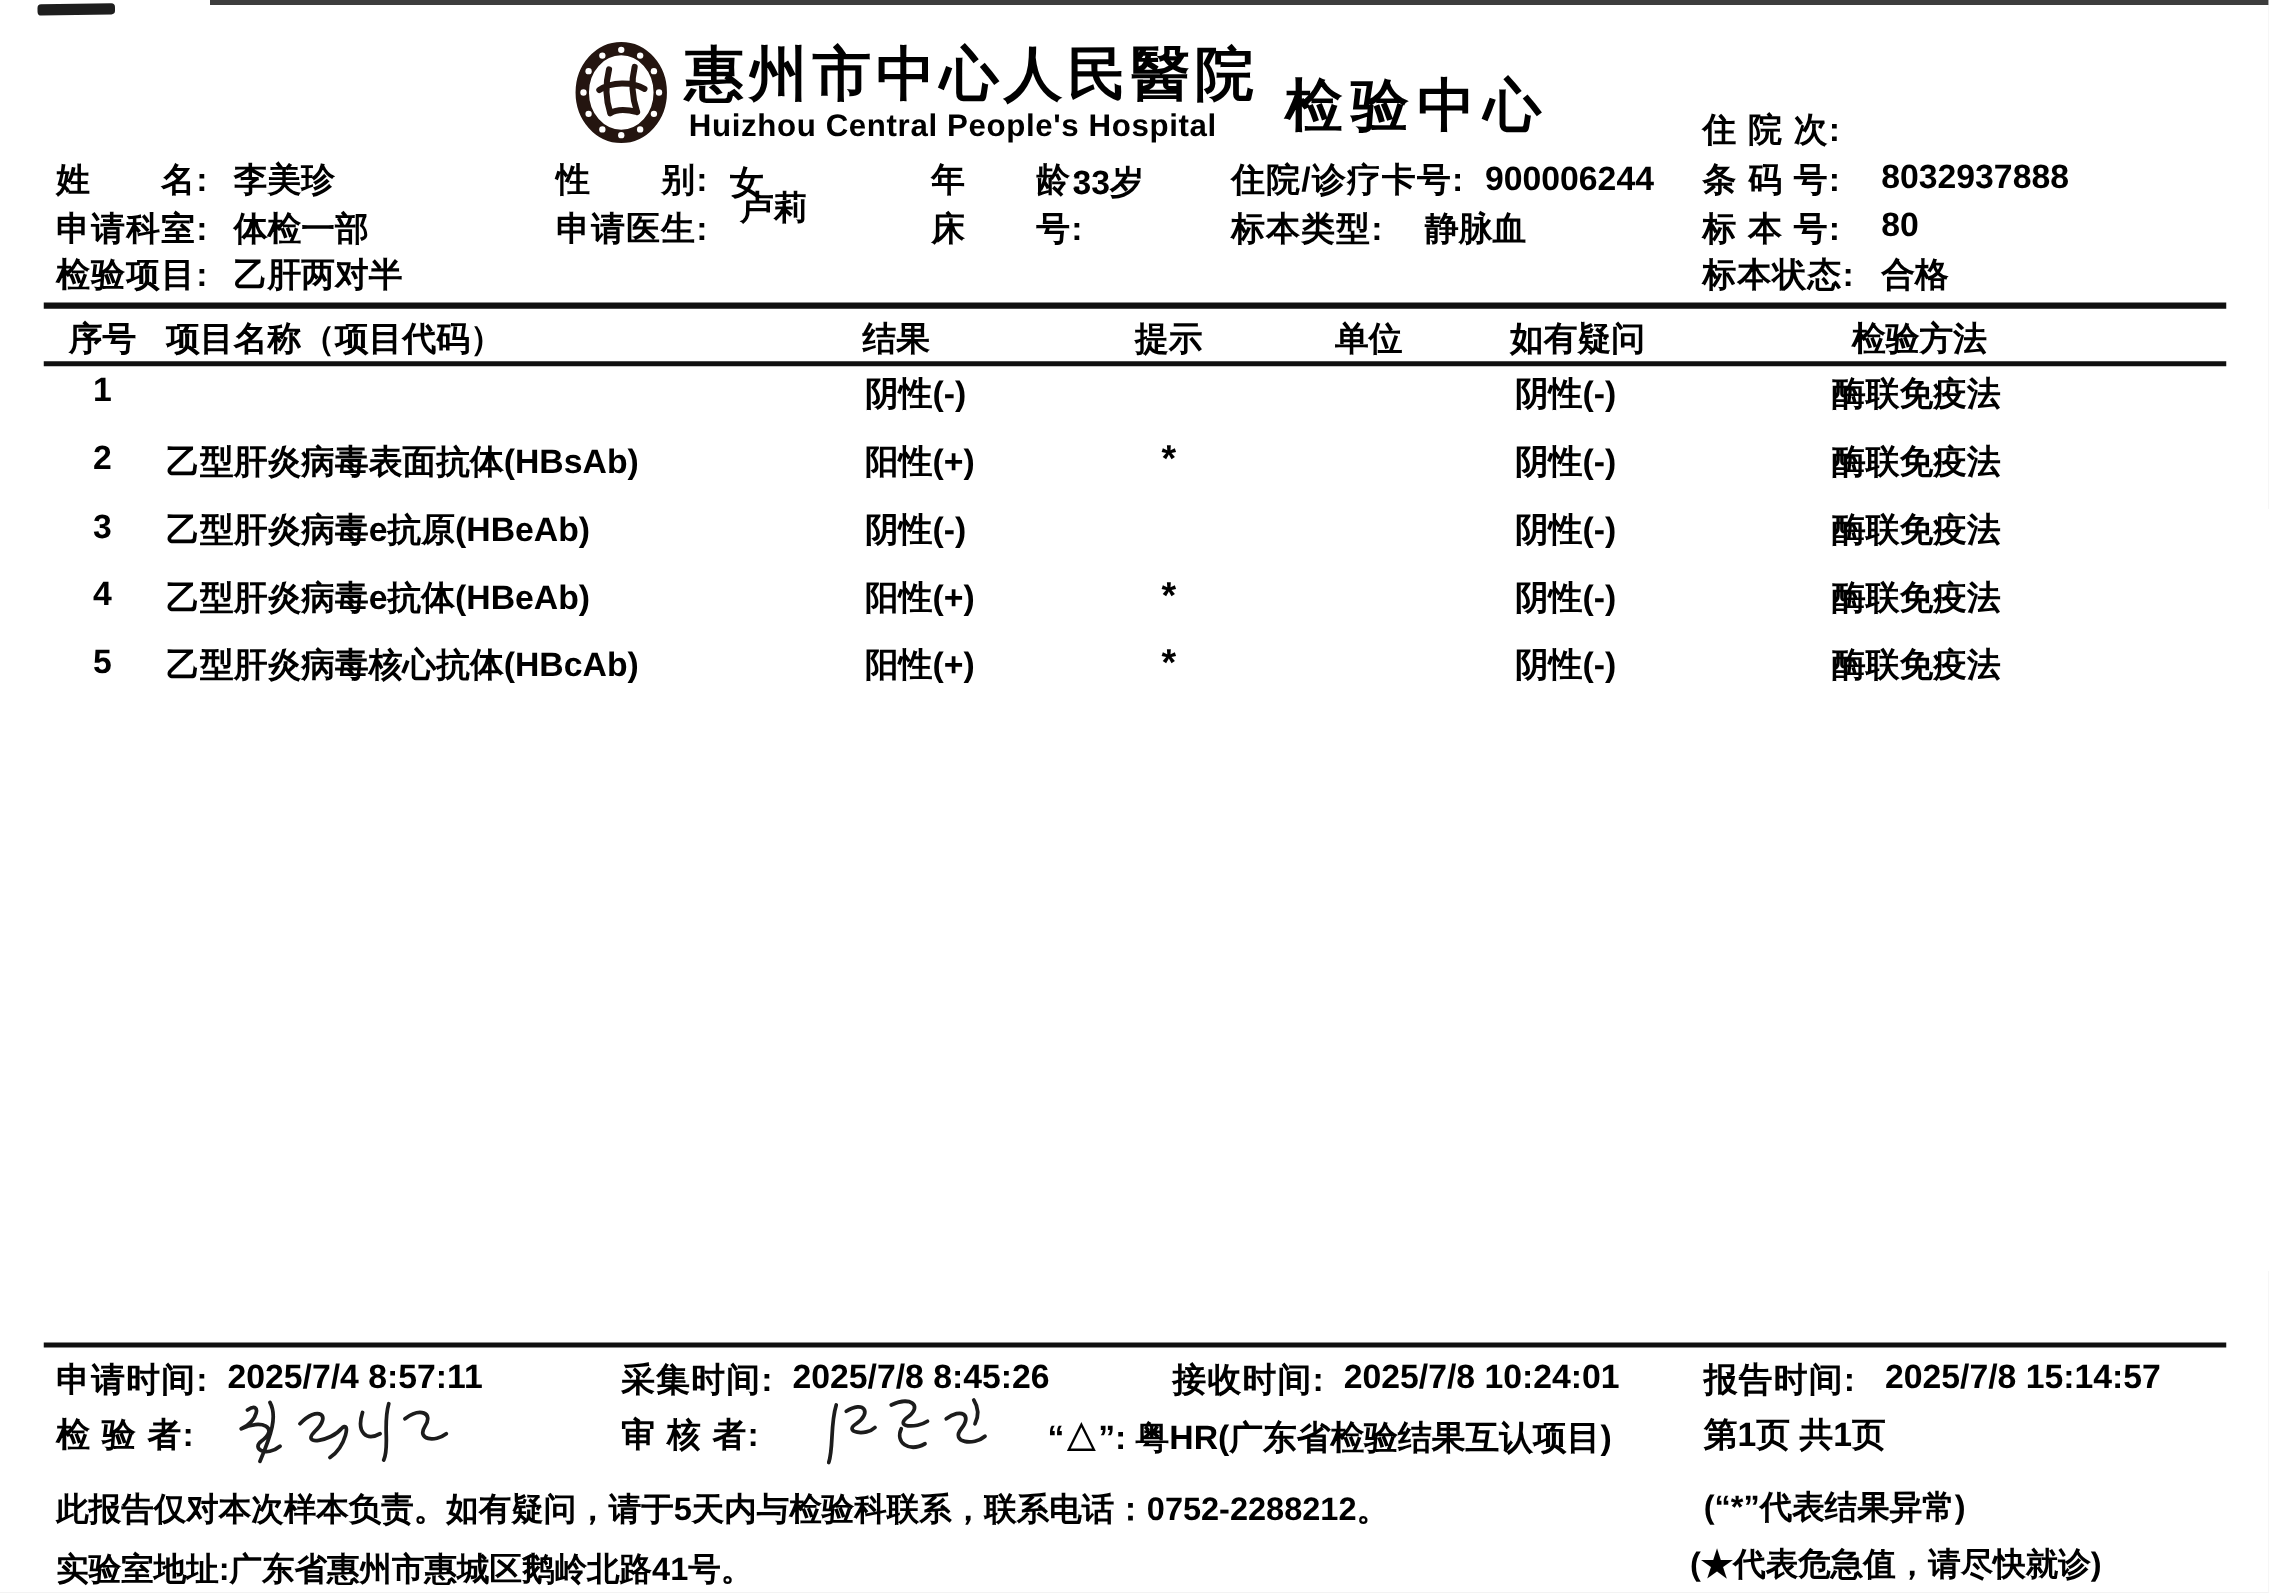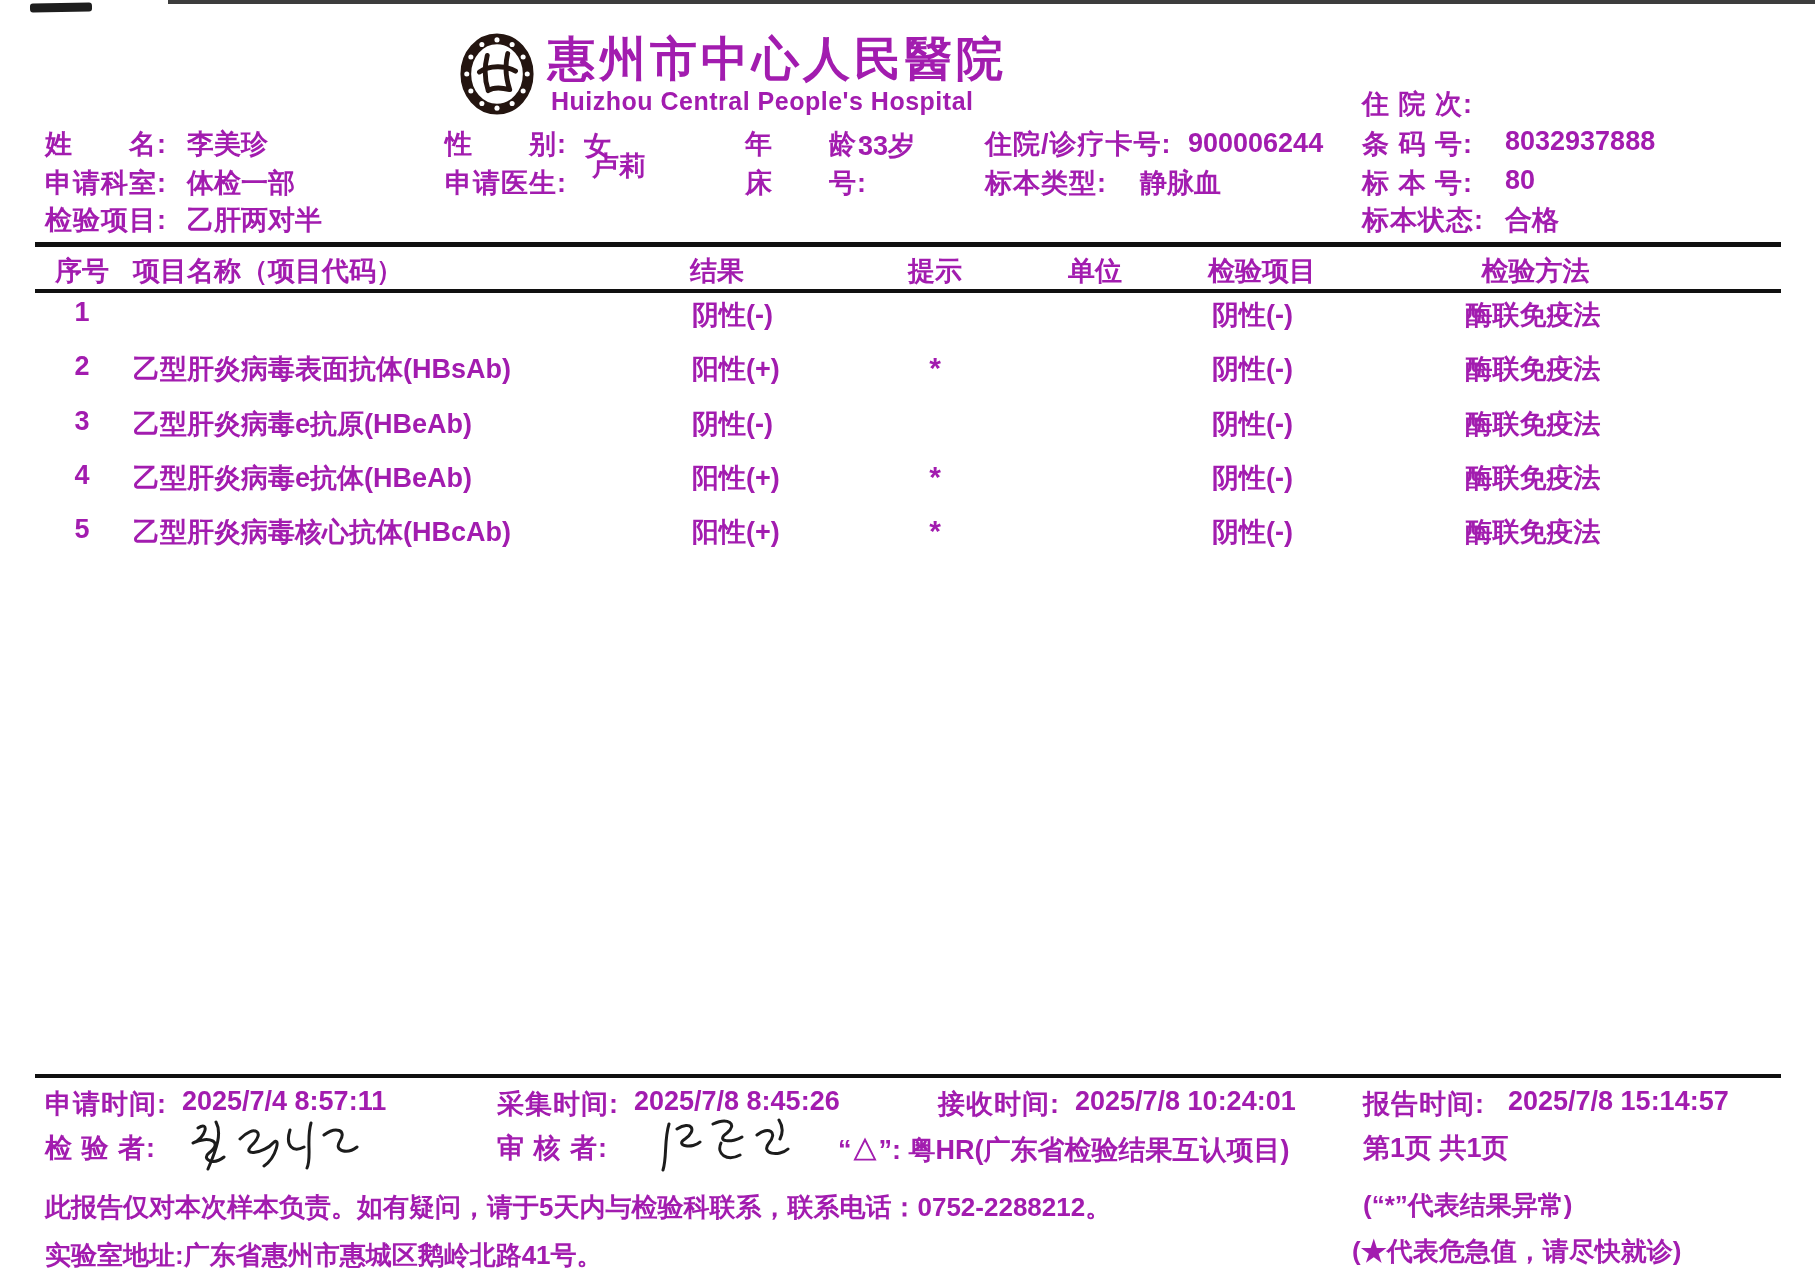--- a/index.html
+++ b/index.html
@@ -2,21 +2,21 @@
 <html><head>
 <meta charset="utf-8">
 <style>
   html,body{margin:0;padding:0;background:#e9e9e9;}
   .page{
     position:relative;
     width:1815px;height:1274px;
     background:#ffffff;
     overflow:hidden;
     font-family:"Liberation Sans",sans-serif;
-    color:#a21caf;
+    color:#000000;
     font-weight:700;
   }
   .abs{position:absolute;white-space:nowrap;}
   
   .scan-topline{position:absolute;left:168px;top:0;width:1647px;height:4px;background:#3d3d3d;}
   .scan-corner{position:absolute;left:30px;top:3px;width:62px;height:9px;background:#1e1e1e;border-radius:3px;transform:rotate(-1deg);}
   
   .hospital-cn{font-family:"DejaVu Serif",serif;font-size:47px;font-weight:700;letter-spacing:4px;}
   .hospital-en{font-size:25px;letter-spacing:0.5px;}
   .center-title{font-size:46px;letter-spacing:7px;}
@@ -66,20 +66,21 @@
         <circle cx="13.2" cy="25.5" r="2.6" fill="#fff"></circle>
       <circle cx="24.5" cy="12.7" r="2.6" fill="#fff"></circle>
         <circle cx="40" cy="8" r="2.6" fill="#fff"></circle>
       <circle cx="55.5" cy="12.7" r="2.6" fill="#fff"></circle>
         <circle cx="66.8" cy="25.5" r="2.6" fill="#fff"></circle>
       <path d="M30 24 C27 36 27 48 31 60 M51 22 C48 34 49 47 53 59 M22 41 C32 34 49 34 59 40 M31 60 C37 56 45 57 53 59" fill="none" stroke="#241510" stroke-width="5" stroke-linecap="round"></path>
     </svg>
   </div>
   <div class="abs hospital-cn" style="left:548px;top:28px;">惠州市中心人民醫院</div>
   <div class="abs hospital-en" style="left:551px;top:87px;">Huizhou Central People's Hospital</div>
+  <div class="abs center-title" style="left:1028px;top:54px;">检验中心</div>
 
   <div class="abs t27 lbl" style="left:1362px;top:86px;">住 院 次:</div>
   <div class="abs t27" style="left:1505px;top:86px;"></div>
   <div class="abs t27 lbl" style="left:1362px;top:126px;">条 码 号:</div>
   <div class="abs t27" style="left:1505px;top:126px;text-align:right;">8032937888</div>
   <div class="abs t27 lbl" style="left:1362px;top:165px;">标 本 号:</div>
   <div class="abs t27" style="left:1505px;top:165px;">80</div>
   <div class="abs t27 lbl" style="left:1362px;top:202px;">标本状态:</div>
   <div class="abs t27" style="left:1505px;top:202px;">合格</div>
 
@@ -105,21 +106,21 @@
   <div class="abs t27" style="left:187px;top:202px;">乙肝两对半</div>
 
   <div class="hline" style="left:35px;top:242px;width:1746px;height:5px;"></div>
 
   <div class="thead abs" style="left:0;top:253px;width:1815px;height:36px;">
     <span class="h-no">序号</span>
     <span class="h-item">项目名称（项目代码）</span>
     <span class="h-result">结果</span>
     <span class="h-flag">提示</span>
     <span class="h-unit">单位</span>
-    <span class="h-ref">检验项目</span>
+    <span class="h-ref">如有疑问</span>
     <span class="h-method">检验方法</span>
   </div>
 
   <div class="hline" style="left:35px;top:289px;width:1746px;height:4px;"></div>
 
   <div class="trow" style="top:297px;">
     <span class="c-no">1</span>
     <span class="c-result">阴性(-)</span>
     <span class="c-flag"></span>
     <span class="c-unit"></span>

